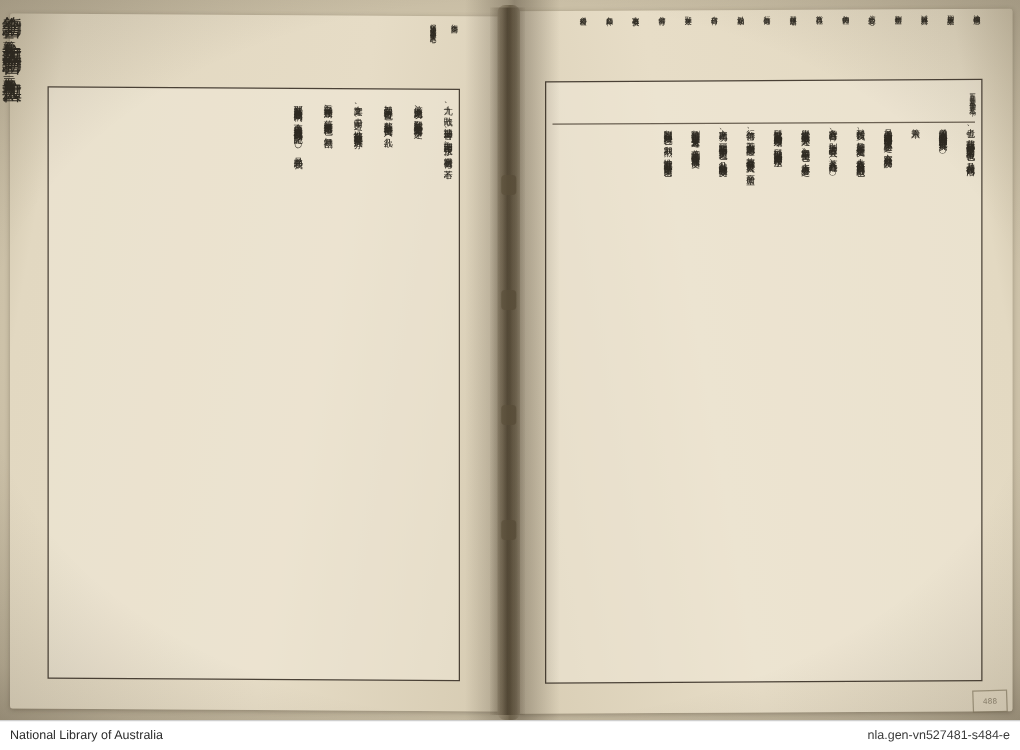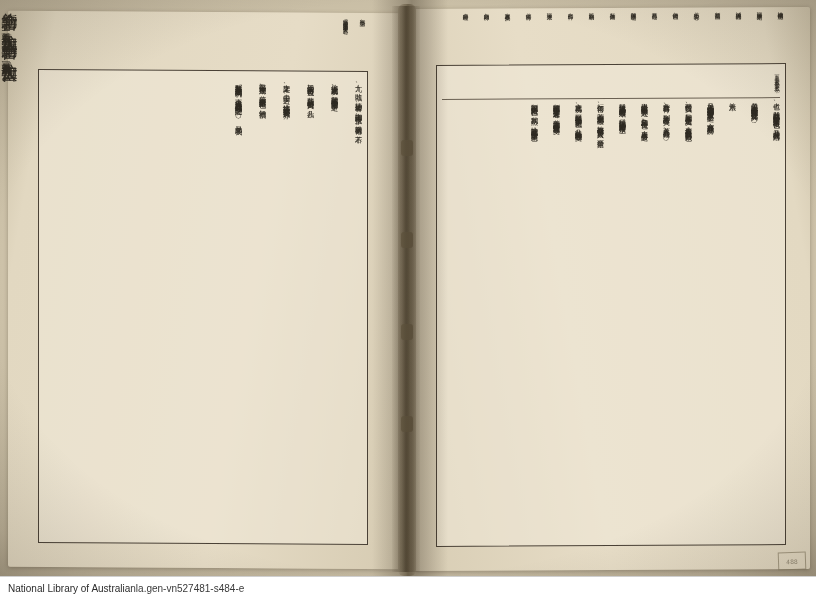--- a/index.html
+++ b/index.html
@@ -165,21 +165,21 @@
 
   
   .caption-bar {
     position: absolute;
     left: 0; bottom: 0;
     width: 816px; height: 24px;
     background: #ffffff;
     border-top: 1px solid #cfcfcf;
     display: flex;
     align-items: center;
-    justify-content: flex-start;
+    justify-content: space-between;
     box-sizing: border-box;
     padding: 0 8px;
     font-family: "Liberation Sans", sans-serif;
     font-size: 10px;
     color: #2b2b2b;
   }
   .caption-right { color: #3a3a3a; }
 
   
   .vignette {

